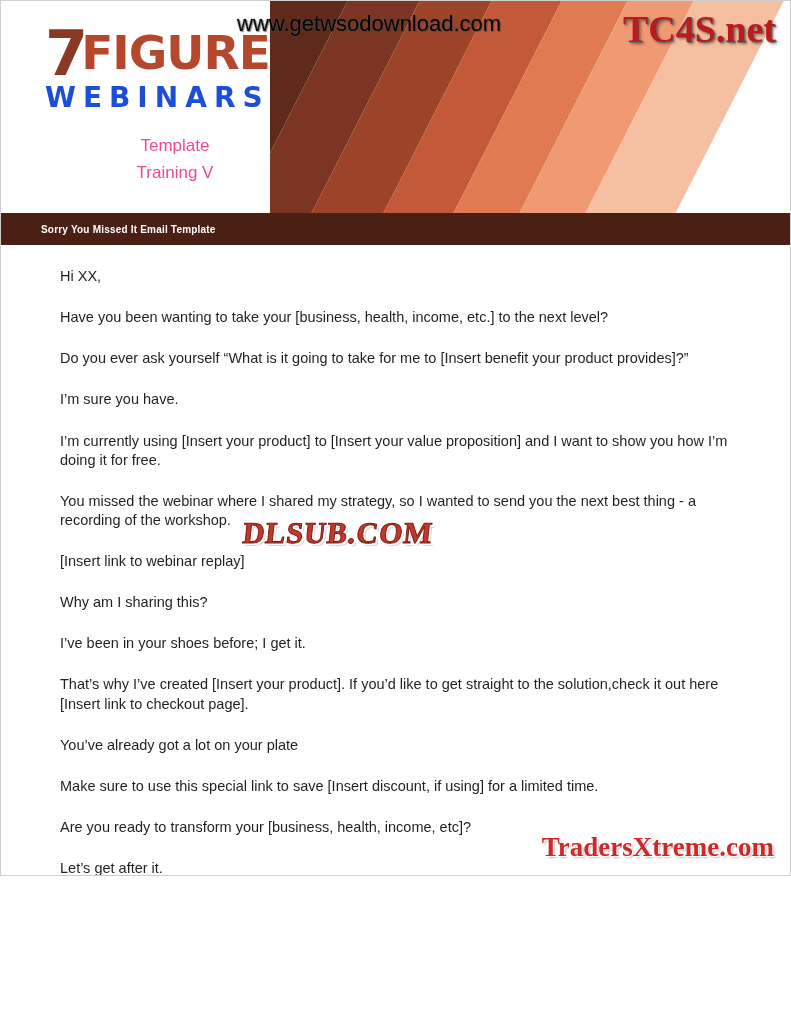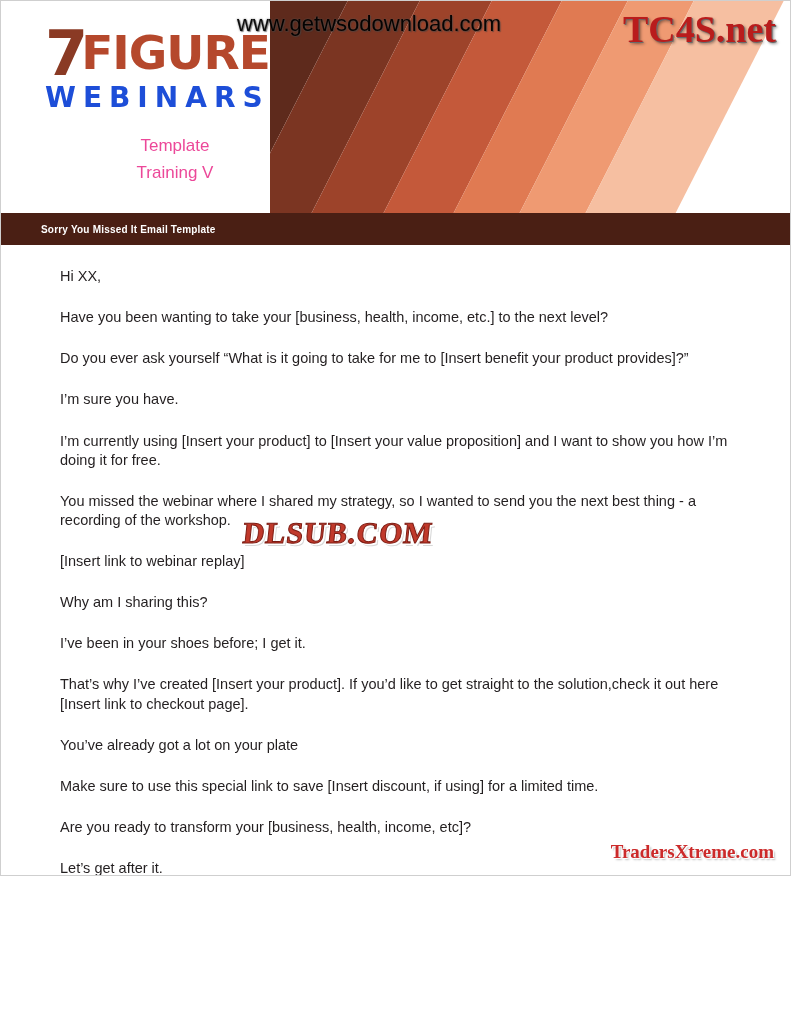--- a/index.html
+++ b/index.html
@@ -162,21 +162,21 @@
     transform: skewX(-6deg);
     white-space: nowrap;
   }
 
   .watermark-bottom {
     position: absolute;
     right: 16px;
     bottom: 12px;
     font-family: "Liberation Serif", serif;
     font-weight: bold;
-    font-size: 19px;
+    font-size: 27px;
     color: #cc2a2a;
     text-shadow: 1px 1px 0 #ffffff, 2px 2px 2px rgba(0,0,0,0.25);
     white-space: nowrap;
     margin-top: 25px;
   }
 </style>
 </head>
 <body>
 
 <div class="page">

